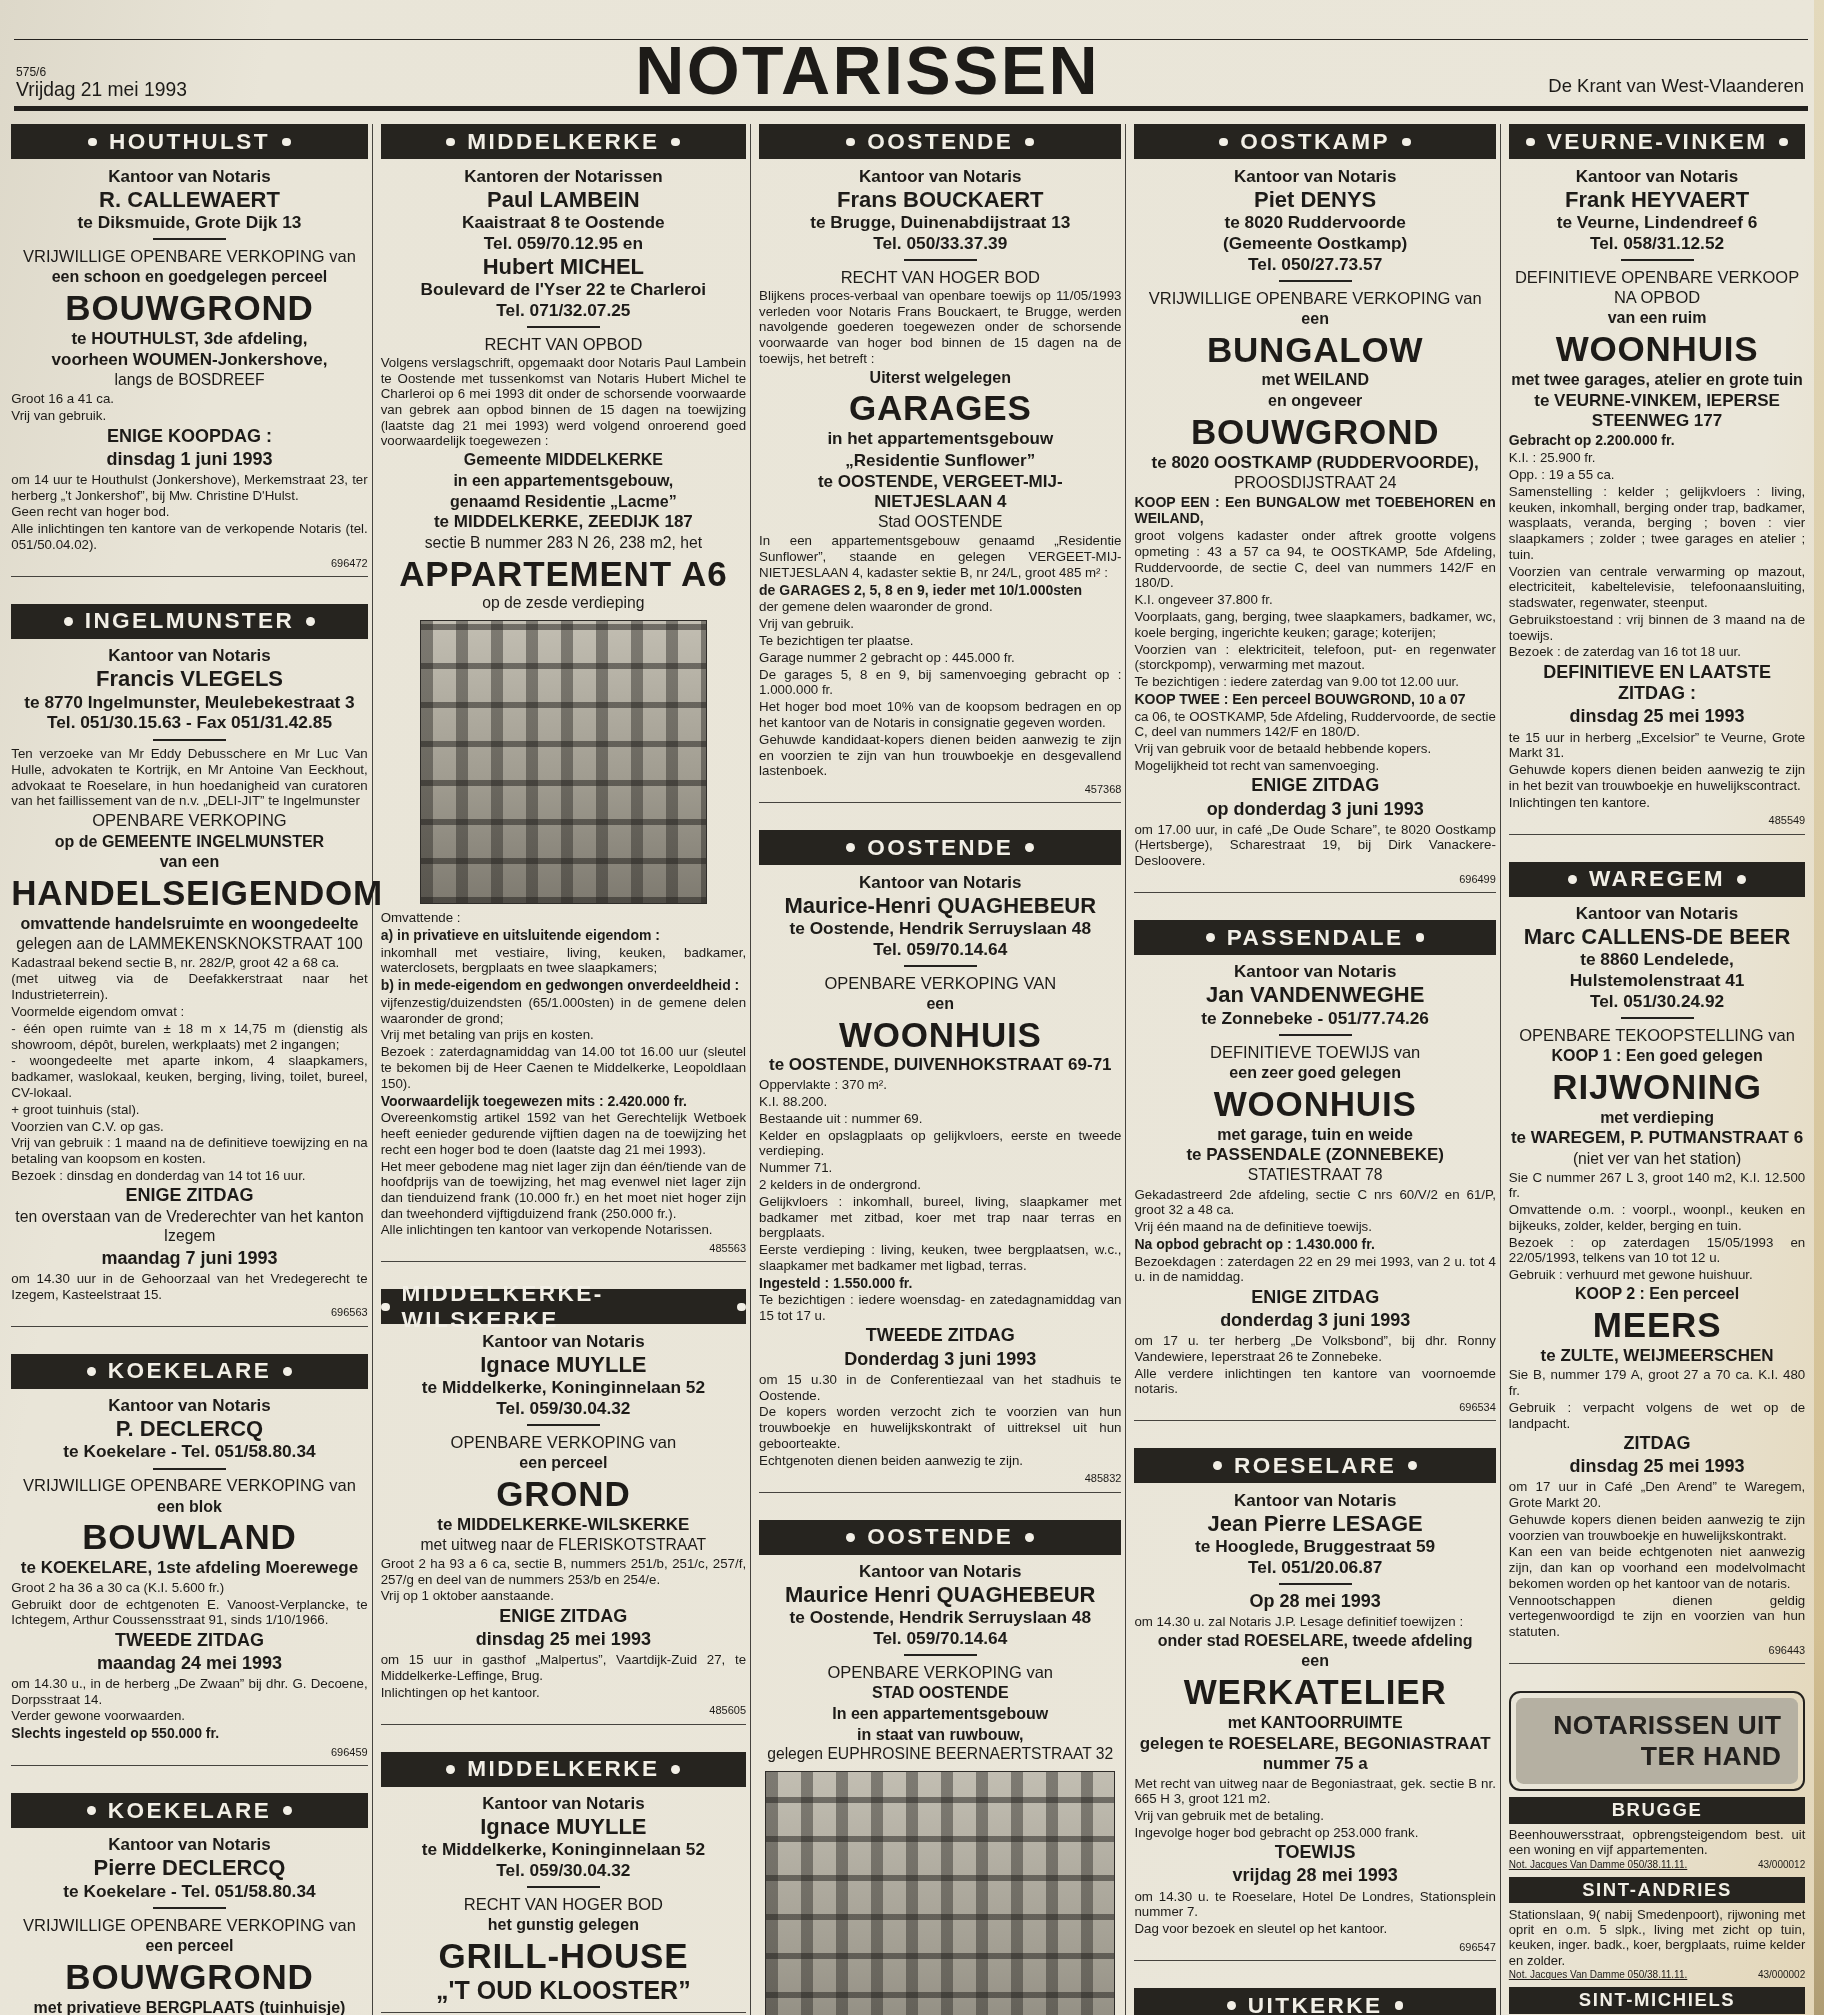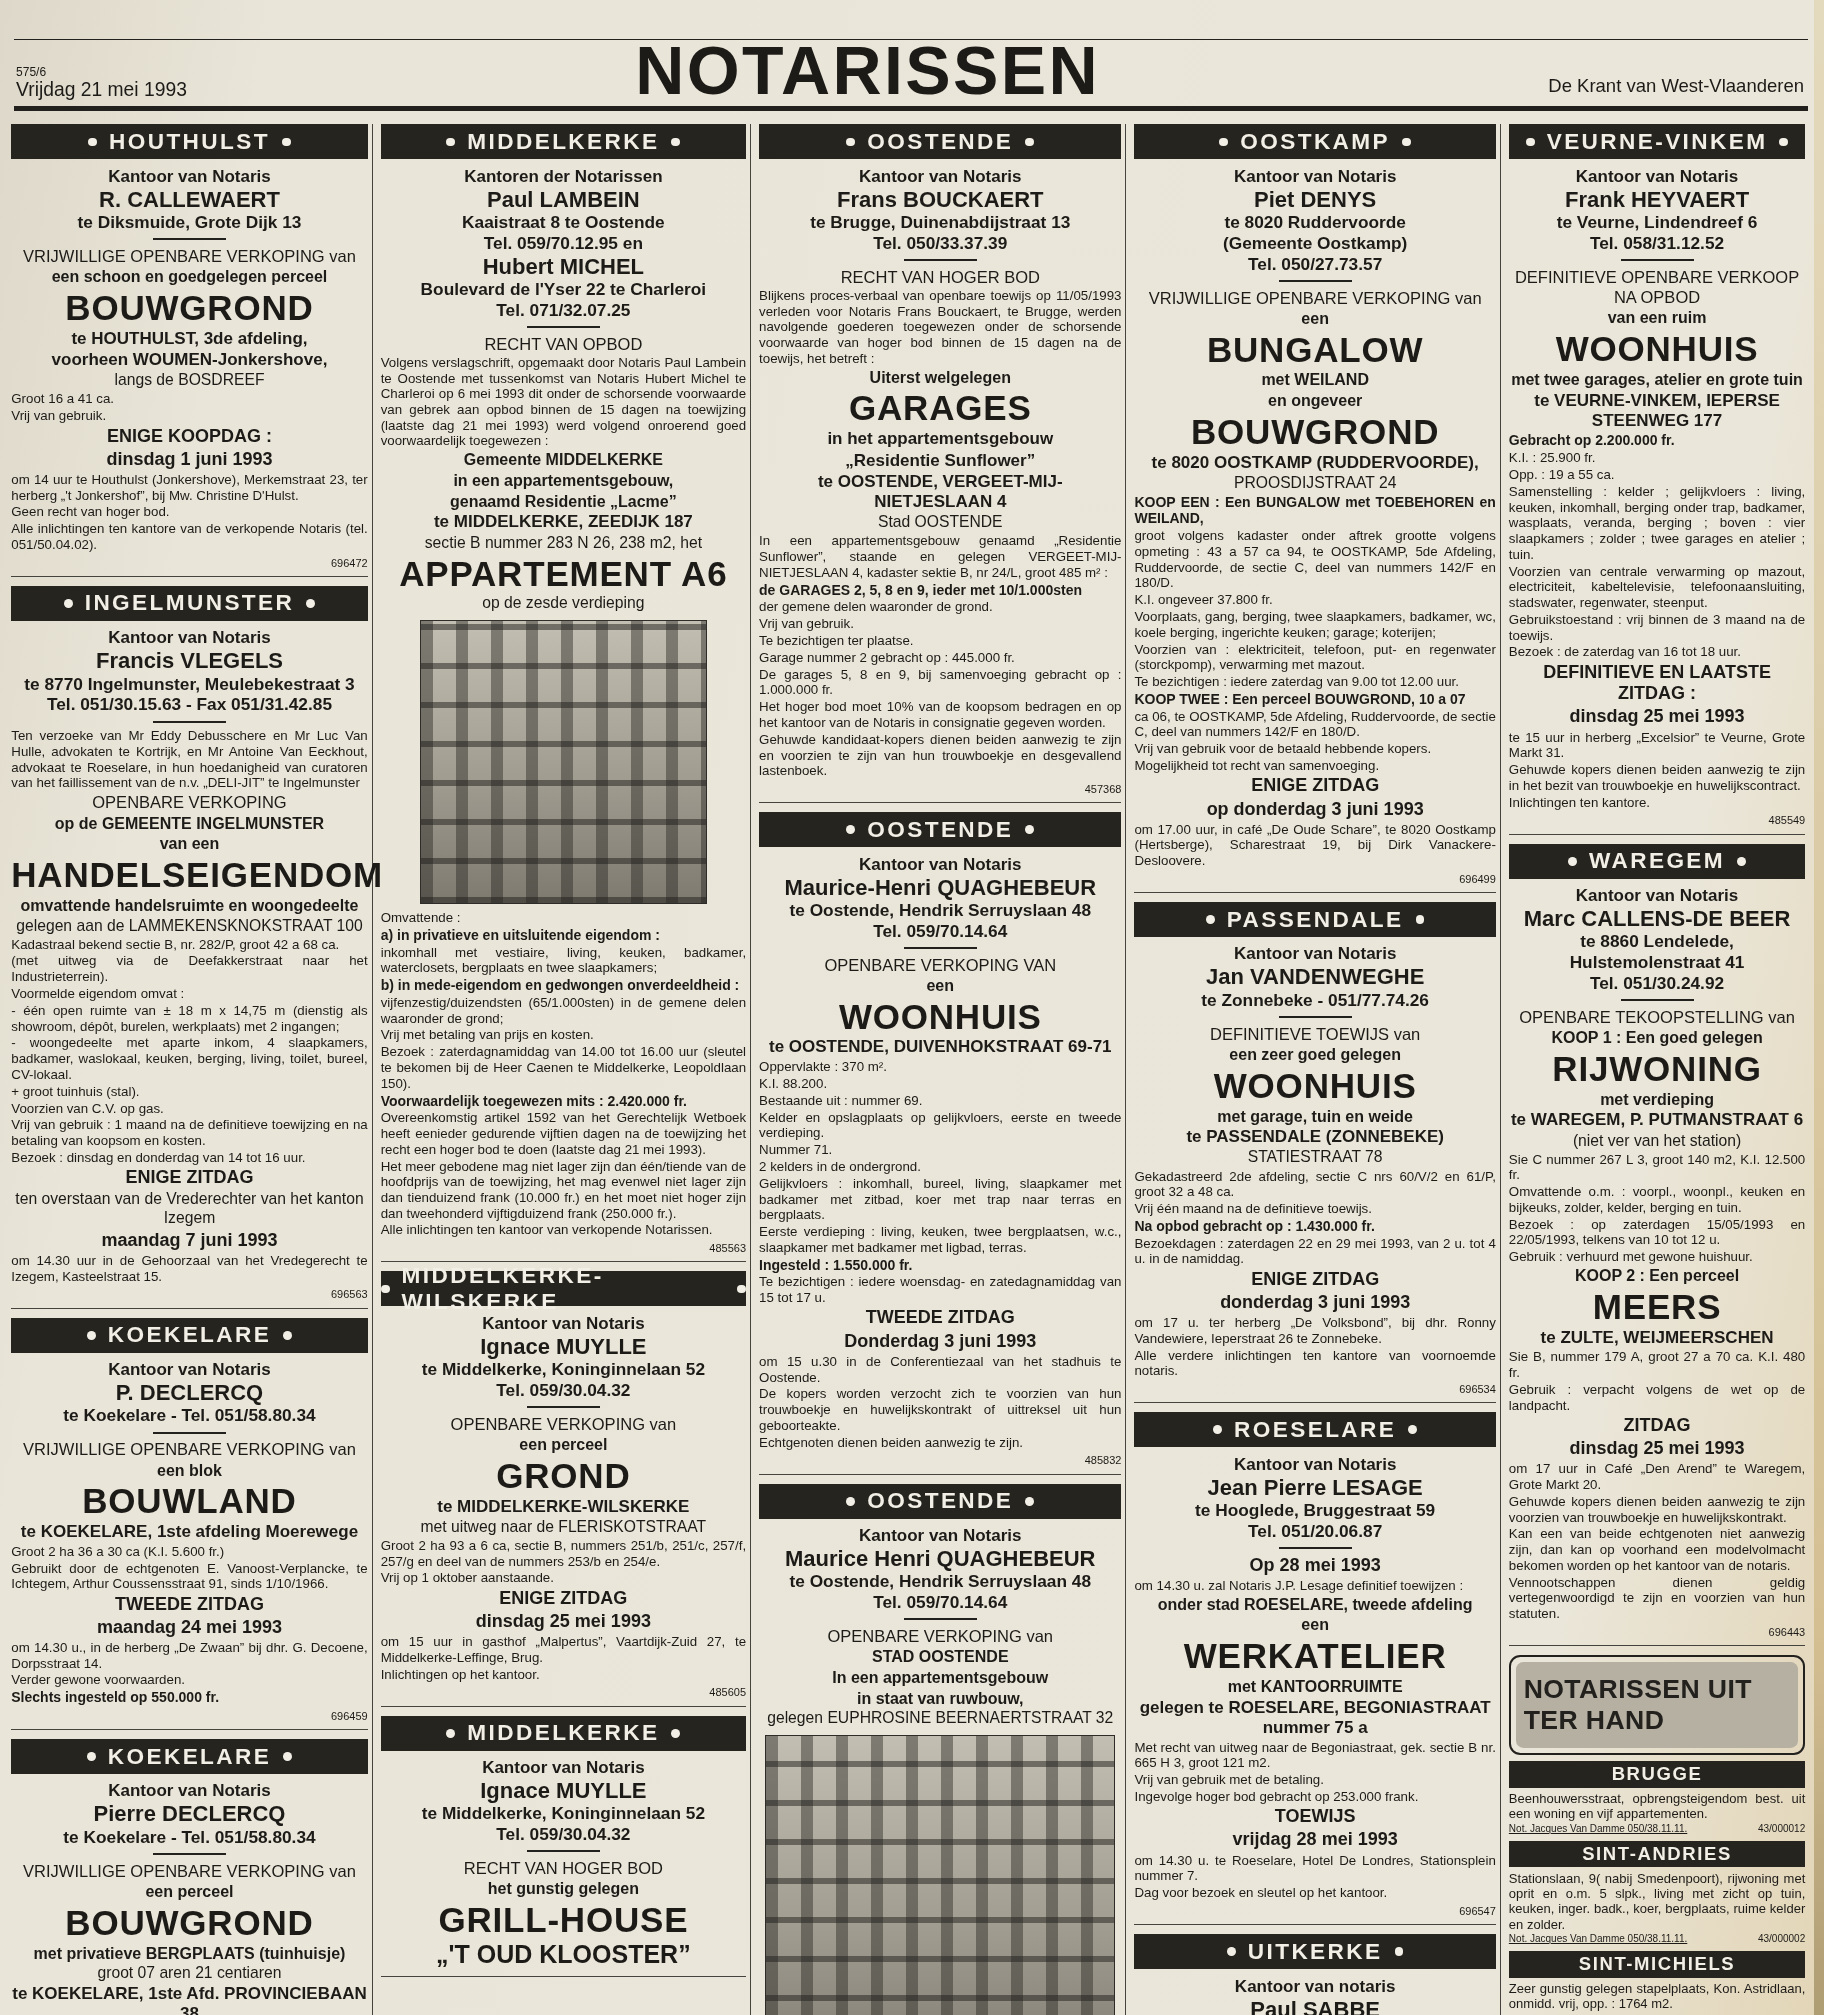--- a/index.html
+++ b/index.html
@@ -11,21 +11,21 @@
     border-top:1.6px solid #23211e;border-bottom:5.6px solid #23211e;}
   .hdr-left{line-height:1.1;}
   .ed{font-size:12px;}
   .date{font-size:19.3px;}
   .big{font-size:68px;font-weight:900;letter-spacing:2.4px;line-height:.85;}
   .pub{font-size:18.5px;padding-bottom:3.2px;}
   .cols{display:grid;grid-template-columns:363px 372px 369px 368px 302px;column-gap:6.4px;
     padding:13.7px 8px 0 9.7px;align-items:start;}
   .col{min-height:2458px;border-right:1.2px solid #45433e;padding:0 4px 0 1.6px;}
   .col:last-child{border-right:none;}
-  .ad{border-bottom:1.6px solid #45433e;padding-bottom:7.3px;margin-bottom:9px;}
+  .ad{border-bottom:1.6px solid #45433e;padding-bottom:7.3px;margin-bottom:27px;}
   .town{height:35px;display:flex;align-items:center;justify-content:center;gap:12px;
     background:#26241f;color:#f2efe6;font-size:22.6px;font-weight:800;letter-spacing:2.4px;margin-bottom:7.3px;}
   .dot{width:8.9px;height:8.9px;border-radius:50%;background:#f2efe6;flex:0 0 auto;}
   .kv{font-size:17px;font-weight:700;text-align:center;line-height:1.18;}
   .kvlg{font-size:22px;font-weight:800;text-align:center;line-height:1.15;}
   .kvb{font-size:17.3px;font-weight:700;text-align:center;line-height:1.2;}
   .rl{width:73px;height:2px;background:#23211e;margin:5.6px auto;}
   .cap{font-size:16.5px;text-align:center;line-height:1.22;margin:1.2px 0;}
   .capb{font-size:16px;font-weight:700;text-align:center;line-height:1.22;margin:1.2px 0;}
   .ttl{font-size:35px;font-weight:800;text-align:center;letter-spacing:0.8px;line-height:1.02;margin:3.2px 0;}
@@ -36,22 +36,22 @@
   .pb{font-size:14px;font-weight:700;line-height:1.18;text-align:justify;margin:1.2px 0;}
   .zit{font-size:18px;font-weight:800;text-align:center;line-height:1.2;margin:1.6px 0;}
   .ref{font-size:11px;text-align:right;margin-top:4px;}
   .photo{border:1.6px solid #2e2c29;margin:6.4px auto;position:relative;overflow:hidden;
     background:linear-gradient(#c2beb2 0%,#a19d91 55%,#7e7a70 100%);}
   .photo::before{content:'';position:absolute;inset:0;
     background:repeating-linear-gradient(90deg,rgba(42,40,36,.45) 0 12px,transparent 12px 35px);}
   .photo::after{content:'';position:absolute;inset:0;
     background:repeating-linear-gradient(0deg,rgba(32,30,27,.5) 0 5.6px,transparent 5.6px 39px);}
   .uth-head{border:2.4px solid #23211e;border-radius:11.3px;padding:4.8px;margin:2.4px 0 6.4px;}
-  .uth-head-in{background:#b5b0a2;border-radius:7.3px;text-align:left;font-size:26.6px;font-weight:900;
-    padding:12px 8px;color:#23211e;letter-spacing:0.4px;}
+  .uth-head-in{background:#b5b0a2;border-radius:7.3px;text-align:right;font-size:26.6px;font-weight:900;
+    padding:12px 17px;color:#23211e;letter-spacing:0.4px;}
   .uth-bar{background:#26241f;color:#f2efe6;text-align:center;font-weight:800;font-size:18.5px;
     letter-spacing:1.6px;padding:2.4px 0;margin:6.4px 0 3.2px;}
   .uth-desc{font-size:13px;line-height:1.18;text-align:justify;}
   .uth-foot{display:flex;justify-content:space-between;align-items:baseline;font-size:10px;margin-top:1.6px;}
   .uth-contact{text-decoration:underline;}
   .edge-right{position:absolute;top:0;right:0;width:9.7px;height:100%;
     background:linear-gradient(#e3d9bc 0%,#d3bf92 60%,#6b5c3b 100%);}
 </style>
 </head>
 <body>

